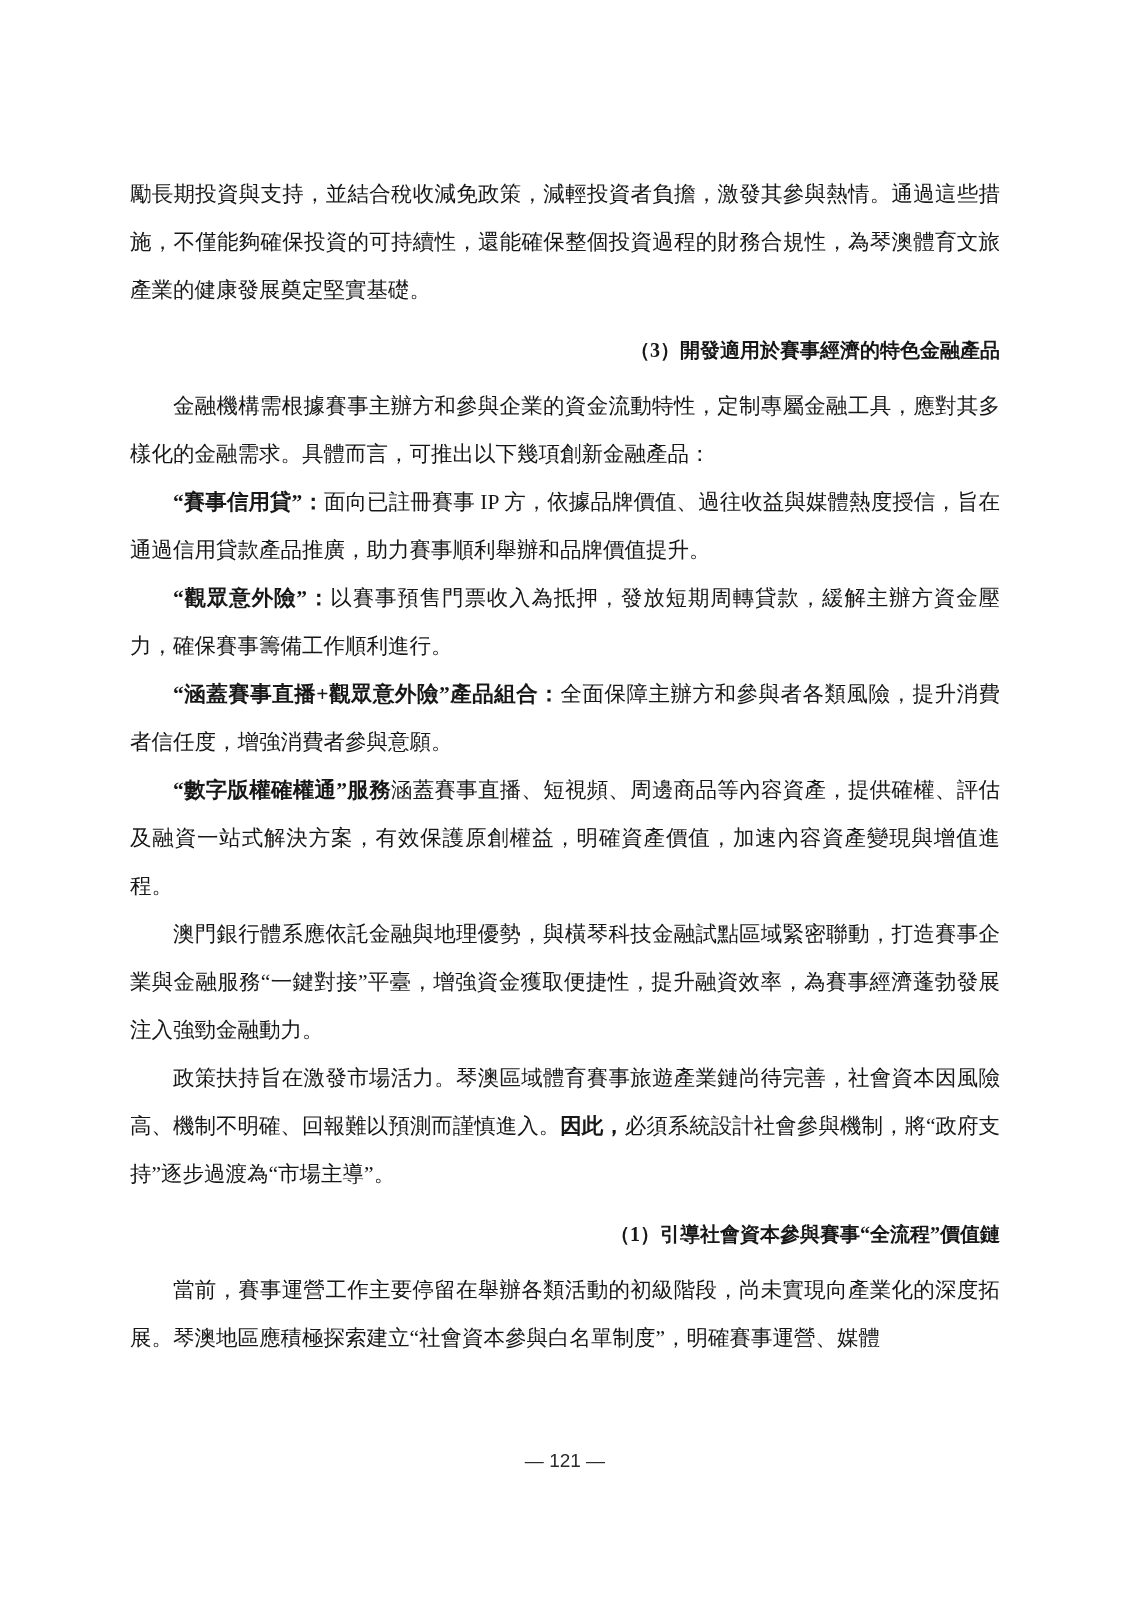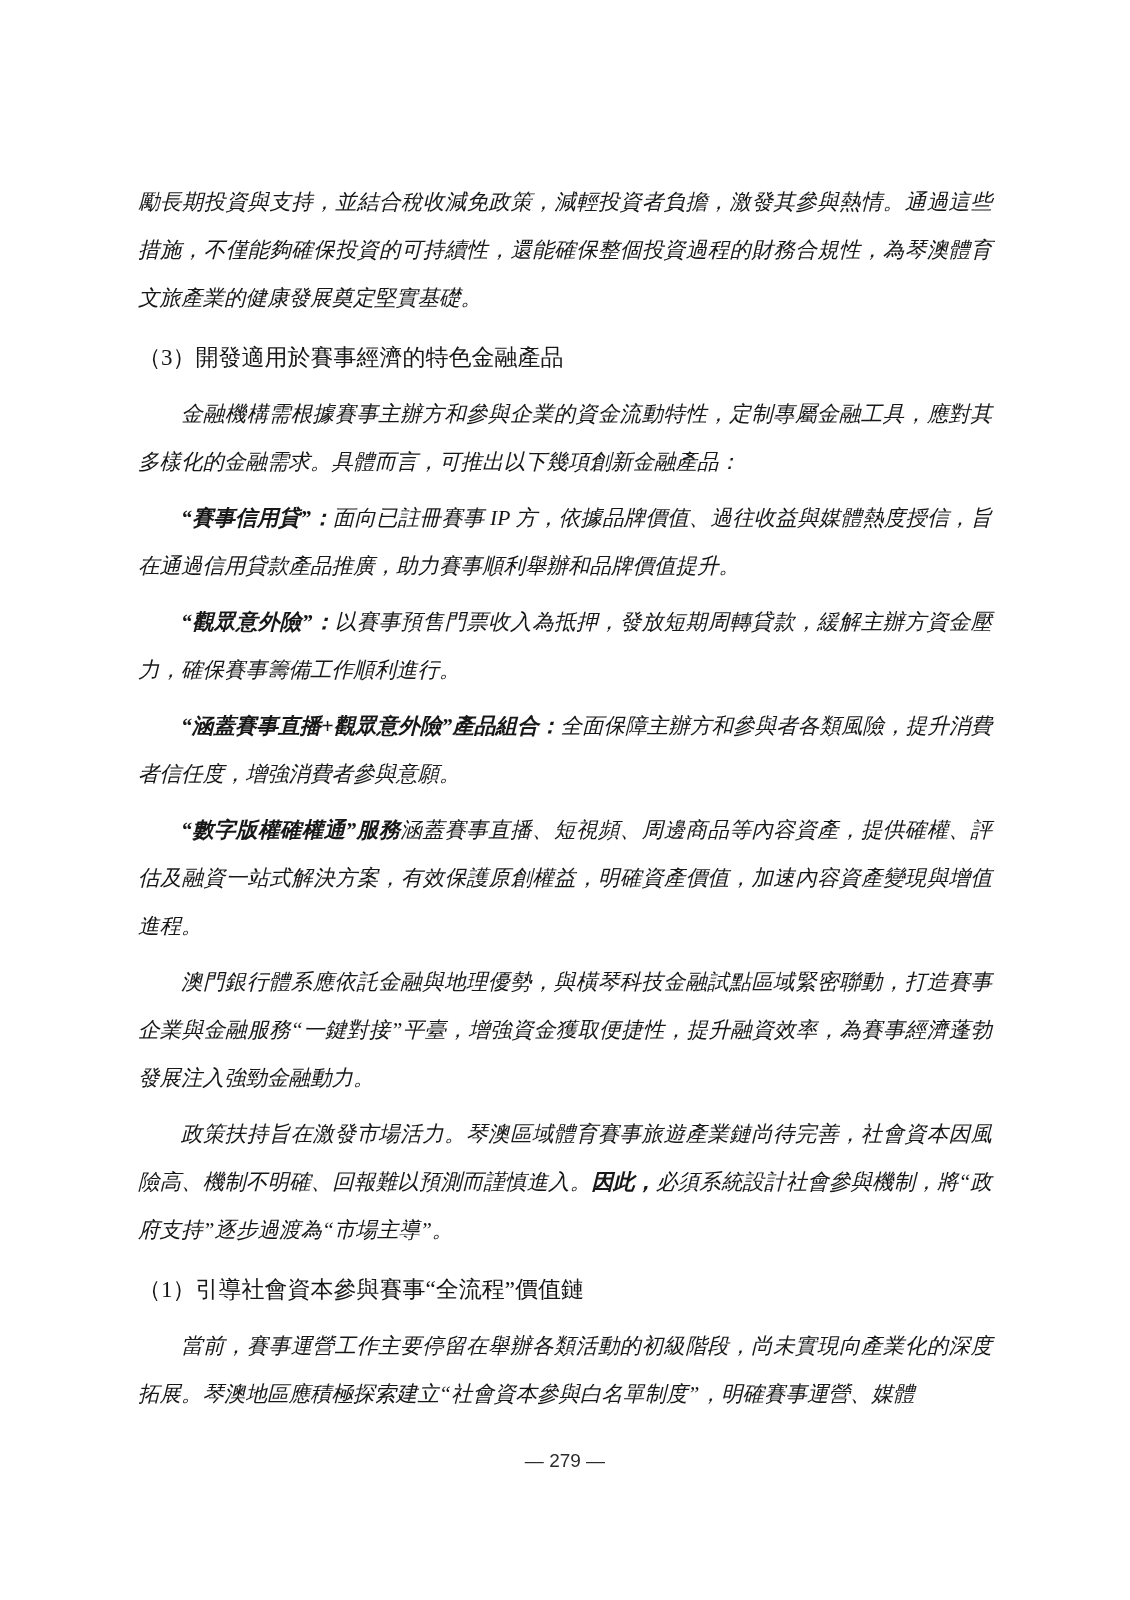--- a/index.html
+++ b/index.html
@@ -16,37 +16,36 @@
     font-family: "Liberation Serif", "DejaVu Serif", serif;
     color: #171717;
   }
   .content {
     padding: 170px 130px 0 130px;
     font-size: 21.5px;
     line-height: 48px;
     text-align: justify;
   }
   .content p {
-    margin: 8px;
+    margin: 0;
     text-indent: 2em;
-    font-style: italic;
   }
   .content p.no-indent {
     text-indent: 0;
   }
   .bold {
     font-weight: bold;
   }
   .sub-heading {
-    font-size: 23px;
-    font-weight: normal;
+    font-size: 20px;
+    font-weight: bold;
     line-height: 48px;
     margin: 12px 0 8px 0;
     padding-left: 8px;
-    text-align: left;
+    text-align: right;
   }
   .section-heading {
     font-size: 28px;
     font-weight: bold;
     line-height: 54px;
     margin: 12px 0 10px 0;
     text-align: left;
   }
   .spaced { margin-top: 8px; }
   .footer {
@@ -84,14 +83,14 @@
 
 
     <p><span>政策扶持旨在激發市場活力。琴澳區域體育賽事旅遊產業鏈尚待完善，社會資本因風險高、機制不明確、回報難以預測而謹慎進入。</span><span class="bold">因此，</span><span>必須系統設計社會參與機制，將“政府支持”逐步過渡為“市場主導”。</span></p>
 
     <h2 class="sub-heading">（1）引導社會資本參與賽事“全流程”價值鏈</h2>
 
     <p>當前，賽事運營工作主要停留在舉辦各類活動的初級階段，尚未實現向產業化的深度拓展。琴澳地區應積極探索建立“社會資本參與白名單制度”，明確賽事運營、媒體</p>
 
   </div>
 
-  <div class="footer">— 279 —</div>
+  <div class="footer">— 121 —</div>
 </div>
 
 </body></html>

